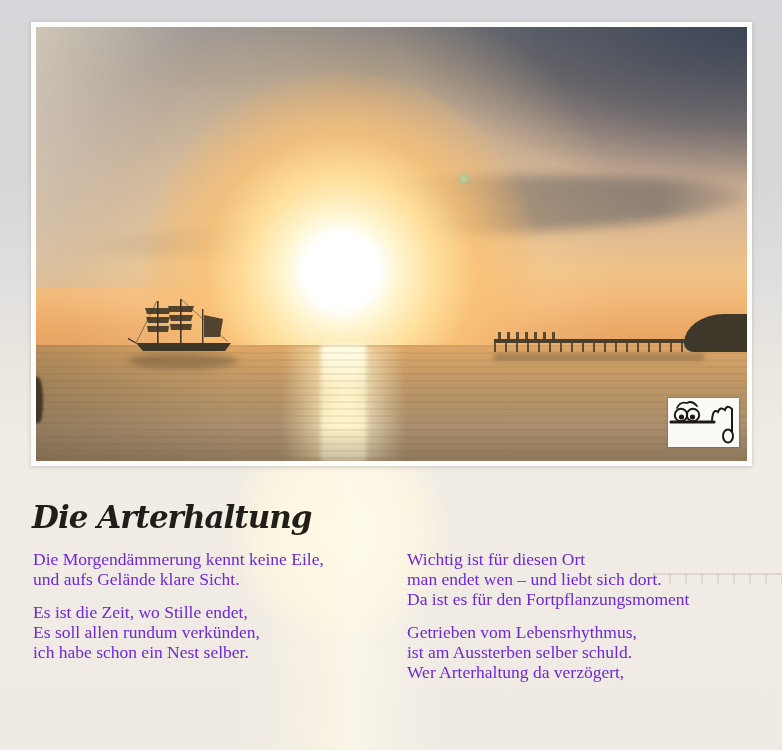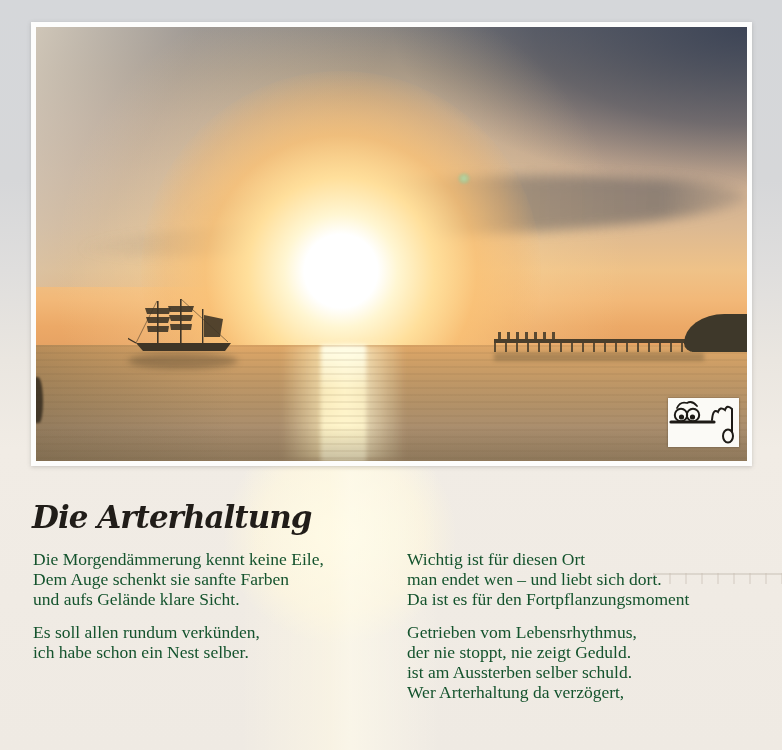--- a/index.html
+++ b/index.html
@@ -115,21 +115,21 @@
   }
   .stamp svg{position:absolute;left:0;top:0;}
 
   
   .title{
     position:absolute;left:32px;top:498px;
     font-family:"DejaVu Serif", serif;font-style:italic;font-weight:bold;
     font-size:31px;letter-spacing:-1px;color:#211d19;
     transform:scaleY(1.05);
   }
-  .poem-col{position:absolute;top:549px;width:350px;color:#14532d;font-size:17.5px;line-height:20px;}
+  .poem-col{position:absolute;top:549px;width:350px;color:#6d28d9;font-size:17.5px;line-height:20px;}
   .poem-col.left{left:33px;}
   .poem-col.right{left:407px;font-family:Liberation Serif, serif;}
   .stanza{margin:0 0 13px 0;}
   .poem-line{white-space:nowrap;}
 </style>
 </head>
 <body>
 
 <div class="page-glow"></div>
 <div class="page-glow-column"></div>
@@ -197,34 +197,33 @@
       </svg>
     </div>
   </div>
 </div>
 
 <div class="title">Die Arterhaltung</div>
 
 <div class="poem-col left">
   <div class="stanza">
     <div class="poem-line">Die Morgendämmerung kennt keine Eile,</div>
-    <div class="poem-line">Dem Auge schenkt sie sanfte Farben</div>
     <div class="poem-line">und aufs Gelände klare Sicht.</div>
   </div>
   <div class="stanza">
+    <div class="poem-line">Es ist die Zeit, wo Stille endet,</div>
     <div class="poem-line">Es soll allen rundum verkünden,</div>
     <div class="poem-line">ich habe schon ein Nest selber.</div>
   </div>
 </div>
 
 <div class="poem-col right">
   <div class="stanza">
     <div class="poem-line">Wichtig ist für diesen Ort</div>
     <div class="poem-line">man endet wen – und liebt sich dort.</div>
     <div class="poem-line">Da ist es für den Fortpflanzungsmoment</div>
   </div>
   <div class="stanza">
     <div class="poem-line">Getrieben vom Lebensrhythmus,</div>
-    <div class="poem-line">der nie stoppt, nie zeigt Geduld.</div>
     <div class="poem-line">ist am Aussterben selber schuld.</div>
     <div class="poem-line">Wer Arterhaltung da verzögert,</div>
   </div>
 </div>
 
 </body></html>

